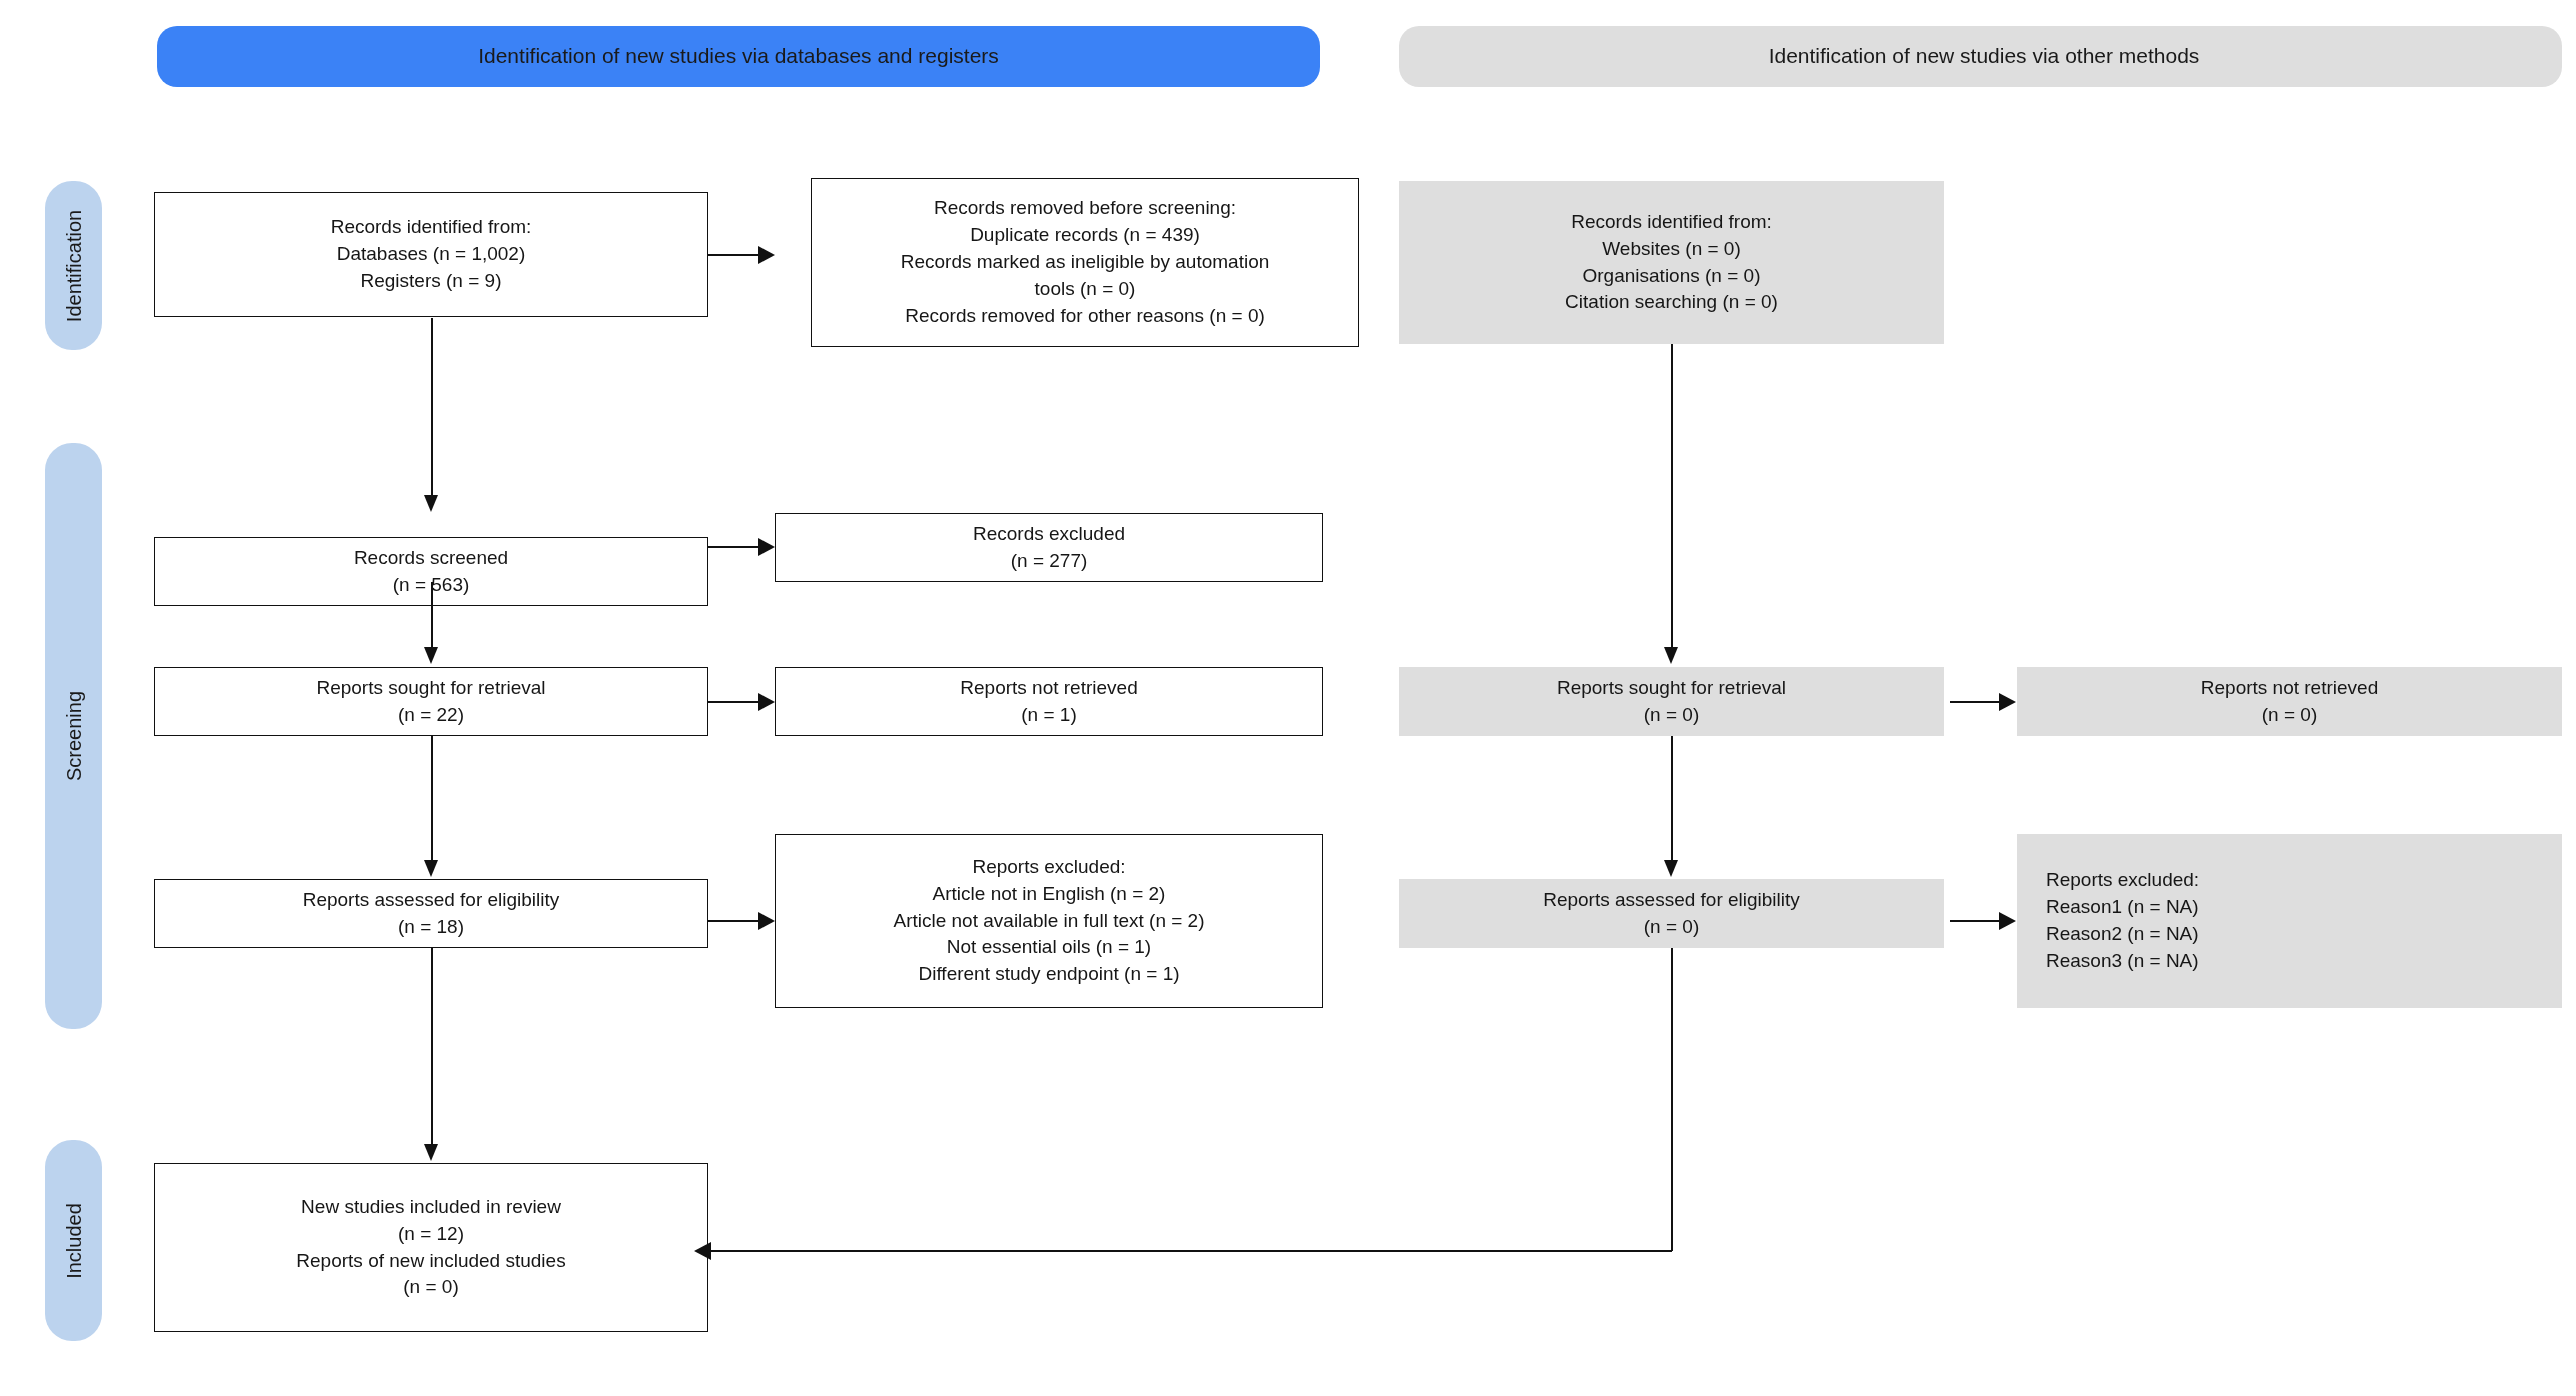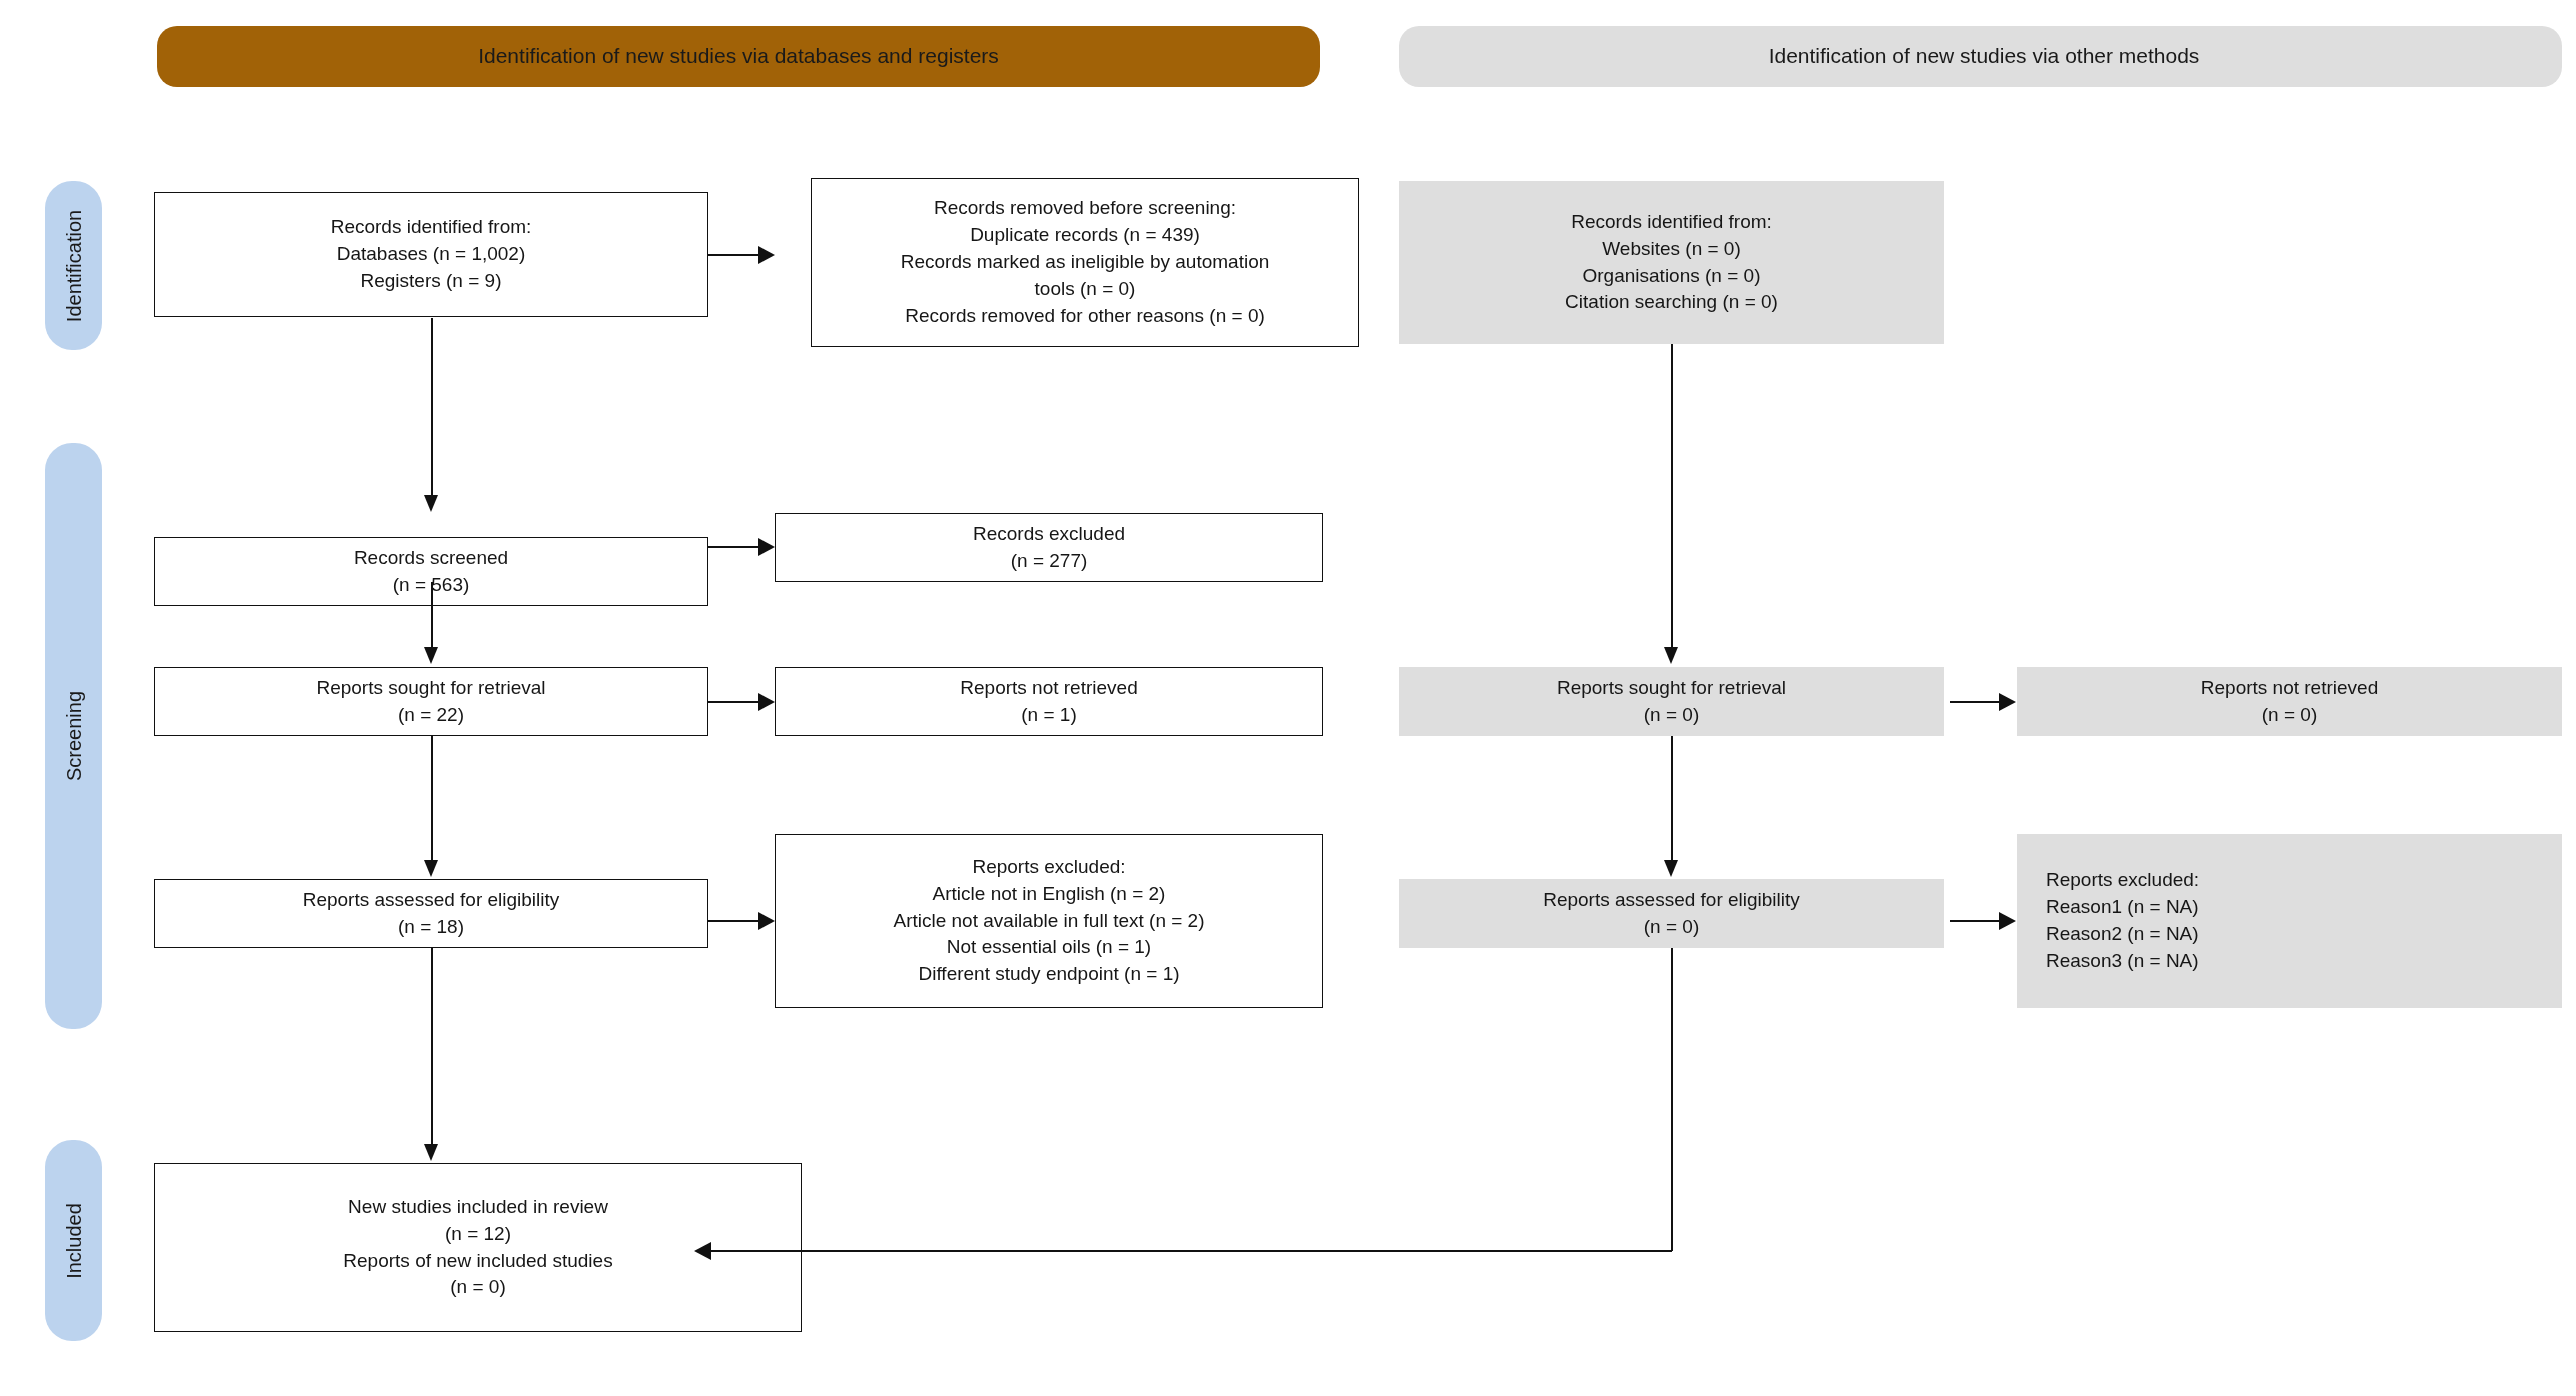--- a/index.html
+++ b/index.html
@@ -115,21 +115,21 @@
     border-top: 9.3px solid transparent;
     border-bottom: 9.3px solid transparent;
     border-right: 17.5px solid #111111;
   }
 </style>
 </head>
 <body>
 
 <div id="stage">
 
-  <div class="banner" style="left:157px; top:26px; width:1163px; height:61px; background:#a16207;">
+  <div class="banner" style="left:157px; top:26px; width:1163px; height:61px; background:#3b82f6;">
     <span>Identification of new studies via databases and registers</span>
   </div>
 
   <div class="banner" style="left:1399px; top:26px; width:1163px; height:61px; background:#DEDEDE;padding-left:21px;">
     <span>Identification of new studies via other methods</span>
   </div>
 
   <div class="phase" style="left:45px; top:181px; width:57px; height:169px;">
     <span class="phase-label">Identification</span>
   </div>
@@ -198,21 +198,21 @@
   <div class="box white" style="left:775px; top:834px; width:548px; height:174px;">
     <div class="lines">
       <div>Reports excluded:</div>
       <div>Article not in English (n = 2)</div>
       <div>Article not available in full text (n = 2)</div>
       <div>Not essential oils (n = 1)</div>
       <div>Different study endpoint (n = 1)</div>
     </div>
   </div>
 
-  <div class="box white" style="left:154px; top:1163px; width:648px; height:169px;">
+  <div class="box white" style="left:154px; top:1163px; width:554px; height:169px;">
     <div class="lines">
       <div>New studies included in review</div>
       <div>(n = 12)</div>
       <div>Reports of new included studies</div>
       <div>(n = 0)</div>
     </div>
   </div>
 
   <div class="box grey" style="left:1399px; top:181px; width:545px; height:163px;">
     <div class="lines">

